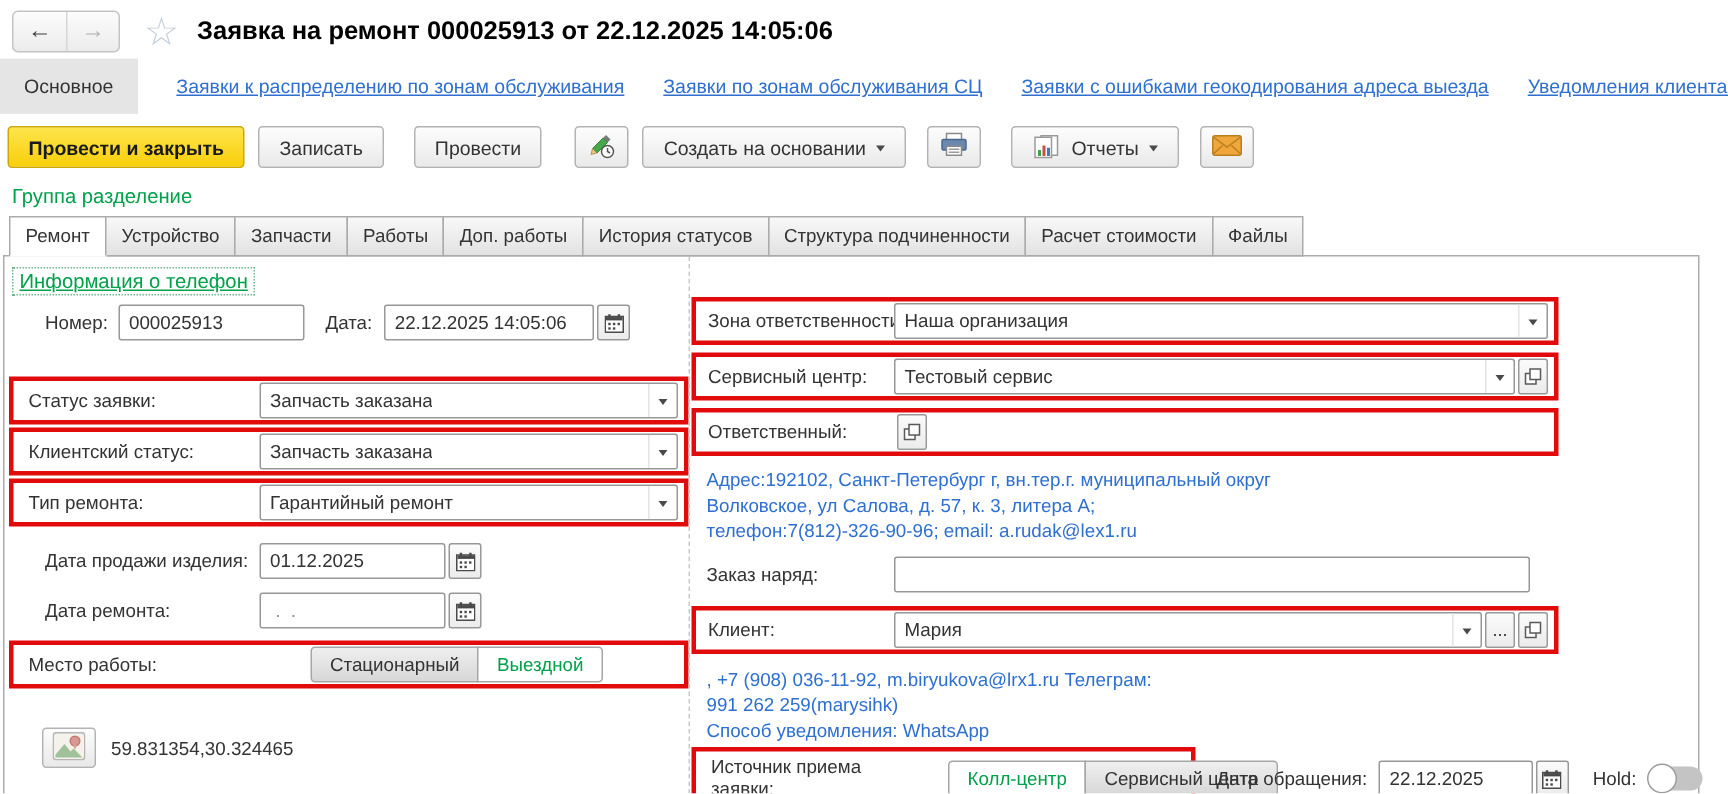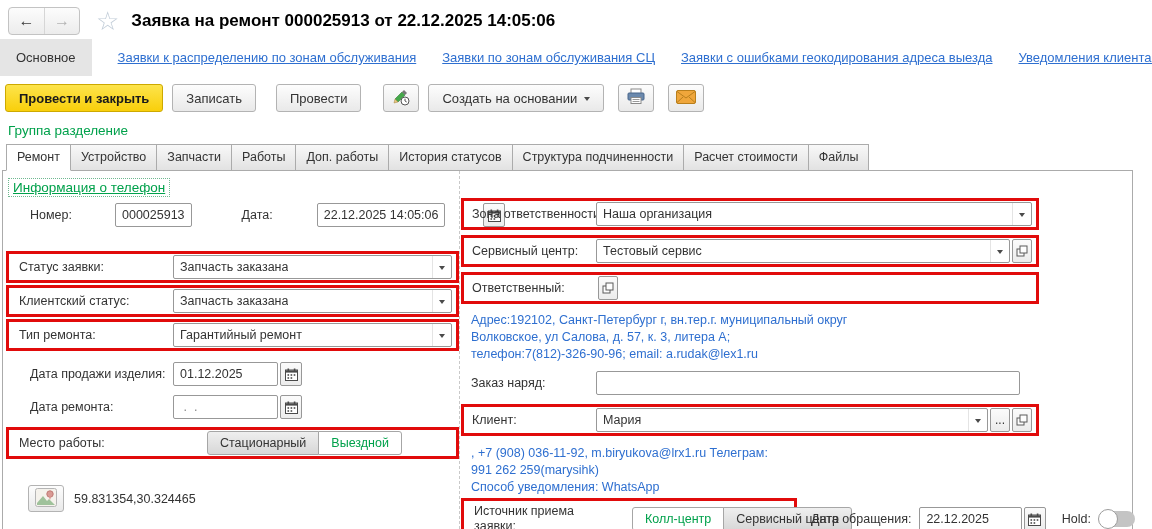--- a/index.html
+++ b/index.html
@@ -50,33 +50,33 @@
 
   .hl { border:3px solid #e10b0b; padding:1px 4px 1px 2px; margin-bottom:2px; }
   .hl-r { width:578px; }
 
   .input, .combo { display:inline-flex; align-items:center; height:24px; border:1px solid #989898; border-radius:2px; background:#fff; font-size:12.5px; padding:0 6px; white-space:pre; }
   .combo { justify-content:space-between; padding:0 0 0 6px; }
   .combo .val { overflow:hidden; white-space:nowrap; }
   .caret-box { width:19px; align-self:stretch; border-left:1px solid #e4e4e4; display:flex; align-items:center; justify-content:center; flex:none; }
   .caret-box i { width:0; height:0; border:3.5px solid transparent; border-top:4.5px solid #4a4a4a; margin-top:4px; }
   .flex1 { flex:1; min-width:0; }
-  .w100 { width:105px; } .w140 { width:140px;text-align:right; } .w424 { width:424px; }
+  .w100 { width:124px; } .w140 { width:140px;text-align:right; } .w424 { width:424px; }
   .calbtn, .sqbtn { width:22px; height:24px; border:1px solid #989898; border-radius:2px; background:linear-gradient(#fbfbfb,#ececec); display:inline-flex; align-items:center; justify-content:center; margin-left:2px; cursor:pointer; flex:none; padding:0; }
   .sqbtn { width:20px; font-size:12px; color:#333; }
   .dim { color:#888; }
 
   .seg { height:24px; padding:0 12px; border:1px solid #a6a6a6; background:#fff; font-family:"Liberation Sans",sans-serif; font-size:12.5px; cursor:pointer; white-space:nowrap; }
   .seg + .seg { margin-left:-1px; }
   .seg:first-child { border-radius:3px 0 0 3px;margin-left:34px; }
   .seg:last-child { border-radius:0 3px 3px 0; }
   .seg.selected { background:linear-gradient(#efefef,#d7d7d7); color:#333; }
   .seg.green { color:#00a14b; }
 
-  .r-numdate { margin-bottom:24px;gap:36px; }
+  .r-numdate { margin-bottom:24px; }
   .r-sale { margin-top:11px; }
   .r-repair { margin-top:9px; }
   .hl.place { margin-top:8px; }
   .maprow { margin-top:26px; padding-left:22px; }
   .coords { margin-left:10px; font-size:12.5px; color:#333; }
   .mapbtn { width:30px; height:27px; }
 
   .hl-r { margin-bottom:5px; }
   .addr { margin:8px 0 0 10px; color:#2e6fd0; font-size:12.5px; line-height:17px; cursor:pointer; }
   .order-row { margin-top:8px; }
@@ -129,20 +129,33 @@
         <span class="caret"></span>
     </button>
     <button class="btn icon-btn gap14">
       <span><svg width="18" height="17" viewBox="0 0 18 17">
         <rect x="4" y="1" width="10" height="4.5" fill="#fff" stroke="#8a8a8a"></rect>
         <rect x="1" y="5" width="16" height="7" rx="1" fill="#6b89ad" stroke="#49678c"></rect>
         <rect x="4" y="9.5" width="10" height="6" fill="#fff" stroke="#8a8a8a"></rect>
         <line x1="5.5" y1="11.5" x2="12.5" y2="11.5" stroke="#9a9a9a"></line>
         <line x1="5.5" y1="13.5" x2="12.5" y2="13.5" stroke="#9a9a9a"></line>
       </svg></span>
+    </button>
+    <button class="btn gap20">
+      <span style="margin-right:7px;display:inline-flex;">
+          <svg width="19" height="16" viewBox="0 0 19 16">
+        <rect x="6" y="0.5" width="11" height="13" fill="#fff" stroke="#9a9a9a"></rect>
+        <rect x="2" y="1.5" width="11" height="13.5" fill="#fff" stroke="#9a9a9a"></rect>
+        <rect x="4" y="10" width="2" height="4" fill="#3fa34d"></rect>
+        <rect x="7" y="7" width="2" height="7" fill="#c94f44"></rect>
+        <rect x="10" y="8.5" width="2" height="5.5" fill="#4a76b8"></rect>
+      </svg>
+        </span>
+      <span>Отчеты</span>
+        <span class="caret"></span>
     </button>
     <button class="btn icon-btn gap14">
       <span><svg width="20" height="14" viewBox="0 0 20 14">
         <rect x="0.5" y="0.5" width="19" height="13" rx="1.5" fill="#efa63b" stroke="#b97f1c"></rect>
         <path d="M1 1.5 L10 8 L19 1.5" fill="none" stroke="#b97f1c"></path>
         <path d="M1 12.5 L7 7 M19 12.5 L13 7" fill="none" stroke="#b97f1c"></path>
       </svg></span>
     </button>
   </div>
 

